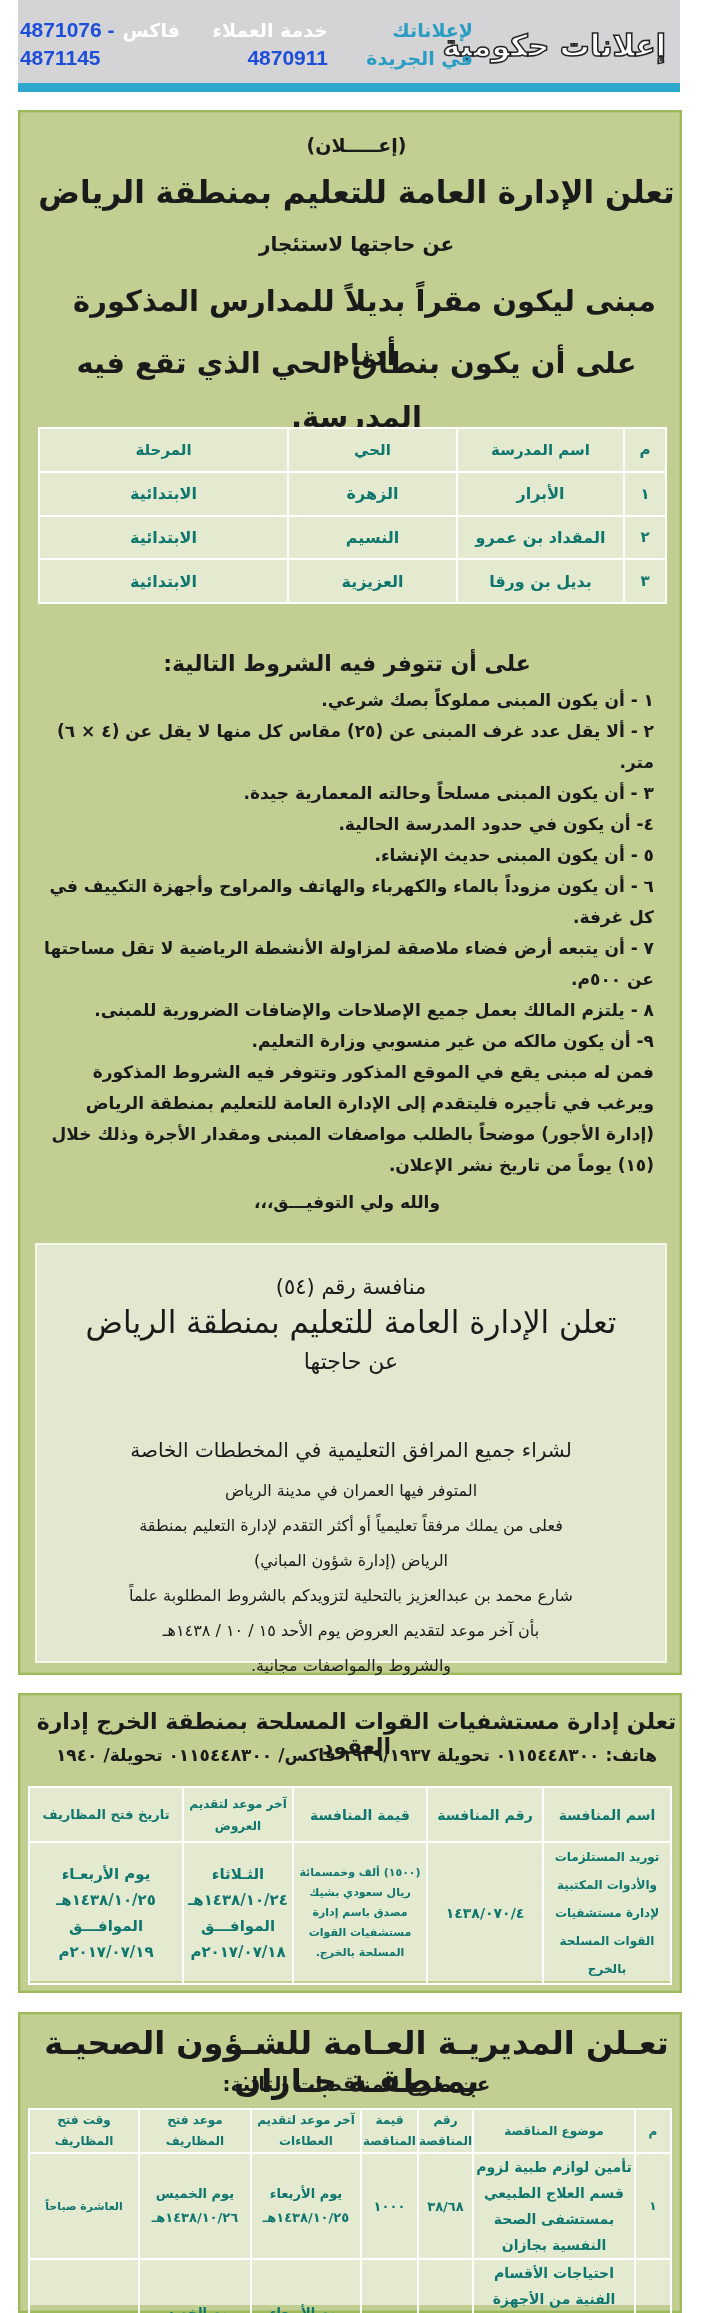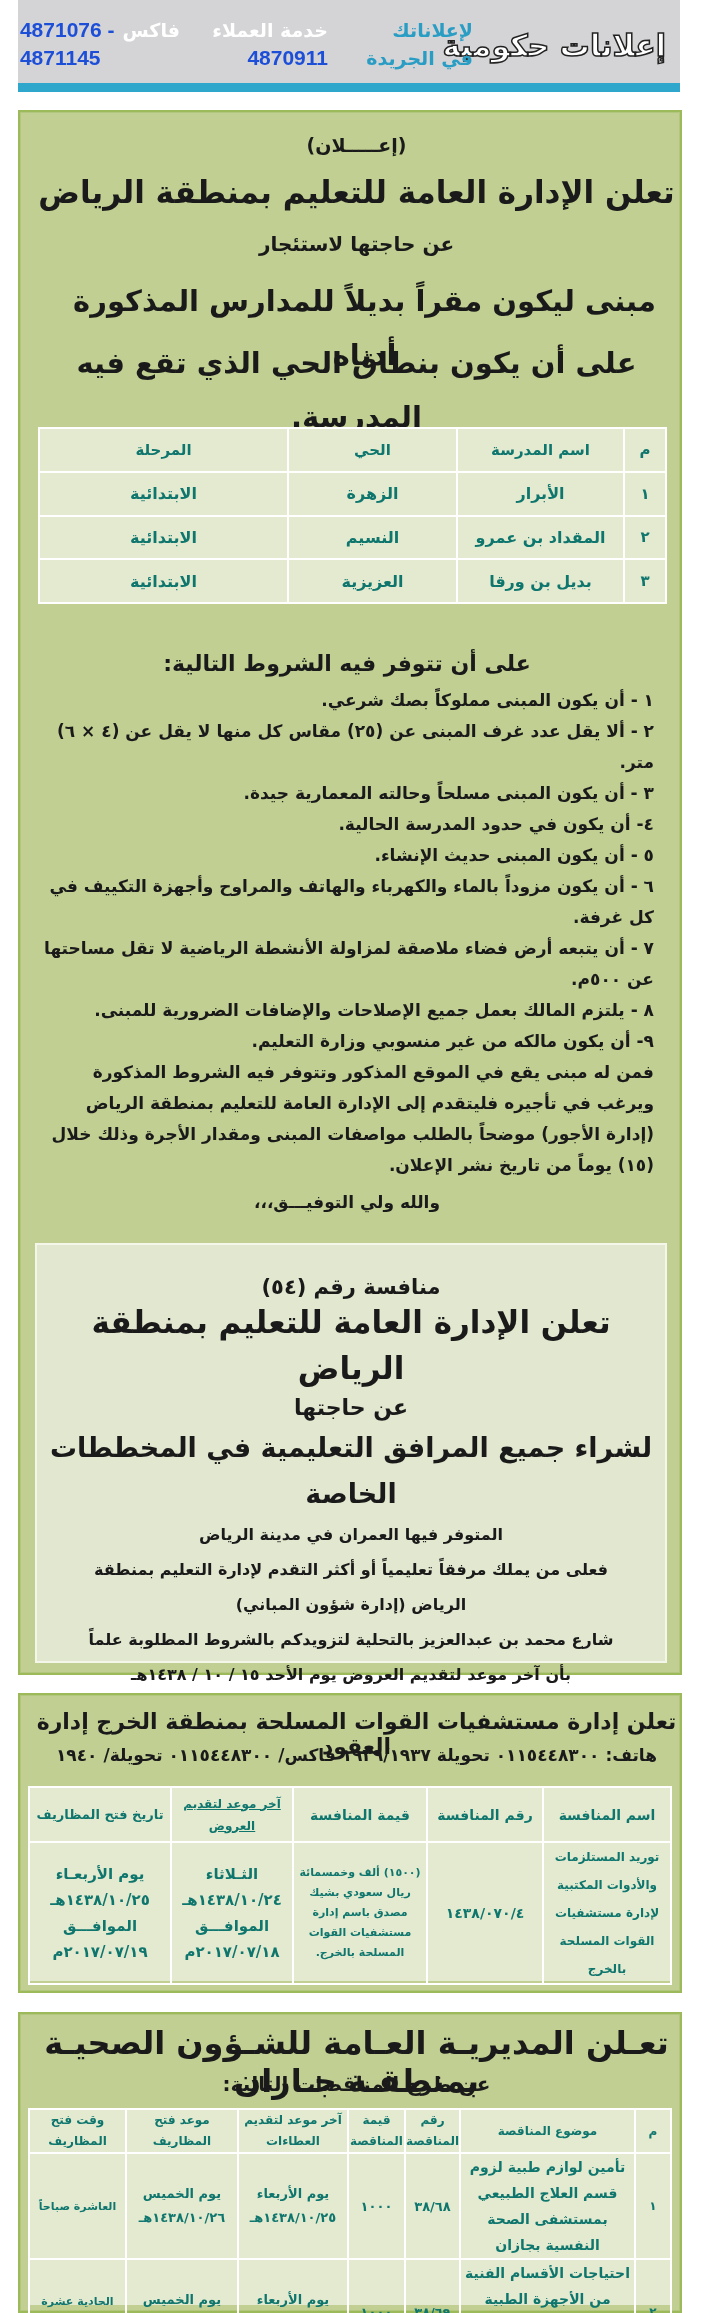--- a/index.html
+++ b/index.html
@@ -33,21 +33,21 @@
   .blk { position: absolute; left: 13px; right: 0; text-align: center; }
 
   table { border-collapse: collapse; width: 100%; }
   .tbl { position: absolute; background: #e4ead0; }
   .tbl td, .tbl th { border: 2px solid #ffffff; text-align: center; font-weight: bold; color: #0f766e; vertical-align: middle; }
 
   .conds { position: absolute; right: 26px; left: 20px; top: 600px; font-size: 17px; font-weight: bold; line-height: 31px; text-align: right; }
   .conds .hd { text-align: center; font-size: 22px; line-height: 38px; margin-bottom: 2px; }
 
   .inner { position: absolute; left: 15px; width: 632px; top: 1131px; height: 420px; background: #e2e8cf; border: 2px solid #f4f6ea; }
-  .inner .ln { text-align: center; font-weight: bold; }
+  .inner .ln { text-align: center; font-weight: normal; }
 
   .s2 .tbl td { font-size: 12px; line-height: 22px; }
   .s3 .tbl td { font-size: 12px; line-height: 21px; }
 </style>
 </head>
 <body>
 
 <div class="hdr">
   <div class="hdr-logo">إعلانات حكومية</div>
   <div class="hdr-col c1">
@@ -118,42 +118,42 @@
     <div>٨ - يلتزم المالك بعمل جميع الإصلاحات والإضافات الضرورية للمبنى.</div>
     <div>٩- أن يكون مالكه من غير منسوبي وزارة التعليم.</div>
     <div>فمن له مبنى يقع في الموقع المذكور وتتوفر فيه الشروط المذكورة ويرغب في تأجيره فليتقدم إلى الإدارة العامة للتعليم بمنطقة الرياض (إدارة الأجور) موضحاً بالطلب مواصفات المبنى ومقدار الأجرة وذلك خلال (١٥) يوماً من تاريخ نشر الإعلان.</div>
     <div class="center" style="margin-top:6px;">والله ولي التوفيـــق،،،</div>
   </div>
 
   <div class="inner">
     <div class="ln" style="margin-top:30px; font-size:21px;">منافسة رقم (٥٤)</div>
     <div class="ln" style="font-size:31px; line-height:46px;">تعلن الإدارة العامة للتعليم بمنطقة الرياض</div>
     <div class="ln" style="font-size:22px; line-height:34px;">عن حاجتها</div>
-    <div class="ln" style="font-size:27px; line-height:46px;">لشراء جميع المرافق التعليمية في المخططات الخاصة</div>
+    <div class="ln" style="font-size:20px; line-height:46px;margin-top:48px;">لشراء جميع المرافق التعليمية في المخططات الخاصة</div>
     <div class="ln" style="font-size:16px; line-height:35px;">المتوفر فيها العمران في مدينة الرياض</div>
     <div class="ln" style="font-size:16px; line-height:35px;">فعلى من يملك مرفقاً تعليمياً أو أكثر التقدم لإدارة التعليم بمنطقة</div>
     <div class="ln" style="font-size:16px; line-height:35px;">الرياض (إدارة شؤون المباني)</div>
     <div class="ln" style="font-size:16px; line-height:35px;">شارع محمد بن عبدالعزيز بالتحلية لتزويدكم بالشروط المطلوبة علماً</div>
     <div class="ln" style="font-size:16px; line-height:35px;">بأن آخر موعد لتقديم العروض يوم الأحد ١٥ / ١٠ / ١٤٣٨هـ</div>
     <div class="ln" style="font-size:16px; line-height:35px;">والشروط والمواصفات مجانية.</div>
   </div>
 </div>
 
 <div class="gbox s2">
   <div class="blk center" style="top:14px; font-size:22px; font-weight:bold;">تعلن إدارة مستشفيات القوات المسلحة بمنطقة الخرج إدارة العقود</div>
   <div class="blk center" style="top:50px; font-size:17px; font-weight:bold;">هاتف: ٠١١٥٤٤٨٣٠٠ تحويلة ١٩٣٩/١٩٣٧ فاكس/ ٠١١٥٤٤٨٣٠٠ تحويلة/ ١٩٤٠</div>
 
   <div class="tbl" style="left:8px; top:91px; width:644px; height:195px;">
     <table style="height:100%;">
       <tbody>
           <tr style="height:55px;">
         <td style="width:128px; font-size:14px;">اسم المنافسة</td>
         <td style="width:116px; font-size:14px;">رقم المنافسة</td>
         <td style="width:134px; font-size:14px;">قيمة المنافسة</td>
-        <td style="width:122px; font-size:12px;text-decoration:underline;">آخر موعد لتقديم العروض</td>
+        <td style="width:110px; font-size:12px;">آخر موعد لتقديم العروض</td>
         <td style="font-size:13px;">تاريخ فتح المظاريف</td>
       </tr>
       <tr>
         <td style="line-height:28px;">توريد المستلزمات والأدوات المكتبية لإدارة مستشفيات القوات المسلحة بالخرج</td>
         <td style="font-size:14px;">١٤٣٨/٠٧٠/٤</td>
         <td style="font-size:11px; line-height:20px;">(١٥٠٠) ألف وخمسمائة ريال سعودي بشيك مصدق باسم إدارة مستشفيات القوات المسلحة بالخرج.</td>
         <td style="font-size:15px; line-height:26px;">
           <div>الثـلاثاء</div>
           <div>١٤٣٨/١٠/٢٤هـ</div>
           <div>الموافـــق</div>
@@ -173,21 +173,21 @@
 
 <div class="gbox s3">
   <div class="blk center" style="top:10px; font-size:32px; font-weight:bold;">تعـلن المديريـة العـامة للشـؤون الصحيـة بمنطقـة جـازان</div>
   <div class="blk center" style="top:58px; font-size:20px; font-weight:bold;">عن طرح المناقصات التالية:</div>
 
   <div class="tbl" style="left:8px; top:94px; width:644px; height:197px;">
     <table style="height:100%;">
       <tbody>
           <tr style="height:43px;">
         <td style="width:36px;">م</td>
-        <td style="width:175px;border-radius:20px;">موضوع المناقصة</td>
+        <td style="width:162px;border-radius:20px;">موضوع المناقصة</td>
         <td style="width:55px;">رقم المناقصة</td>
         <td style="width:57px;">قيمة المناقصة</td>
         <td style="width:110px;border-radius:10px;">آخر موعد لتقديم العطاءات</td>
         <td style="width:112px;">موعد فتح المظاريف</td>
         <td>وقت فتح المظاريف</td>
       </tr>
       <tr>
         <td>١</td>
         <td style="font-size:14px; line-height:26px;">تأمين لوازم طبية لزوم قسم العلاج الطبيعي بمستشفى الصحة النفسية بجازان</td>
         <td style="font-size:13px;">٣٨/٦٨</td>

